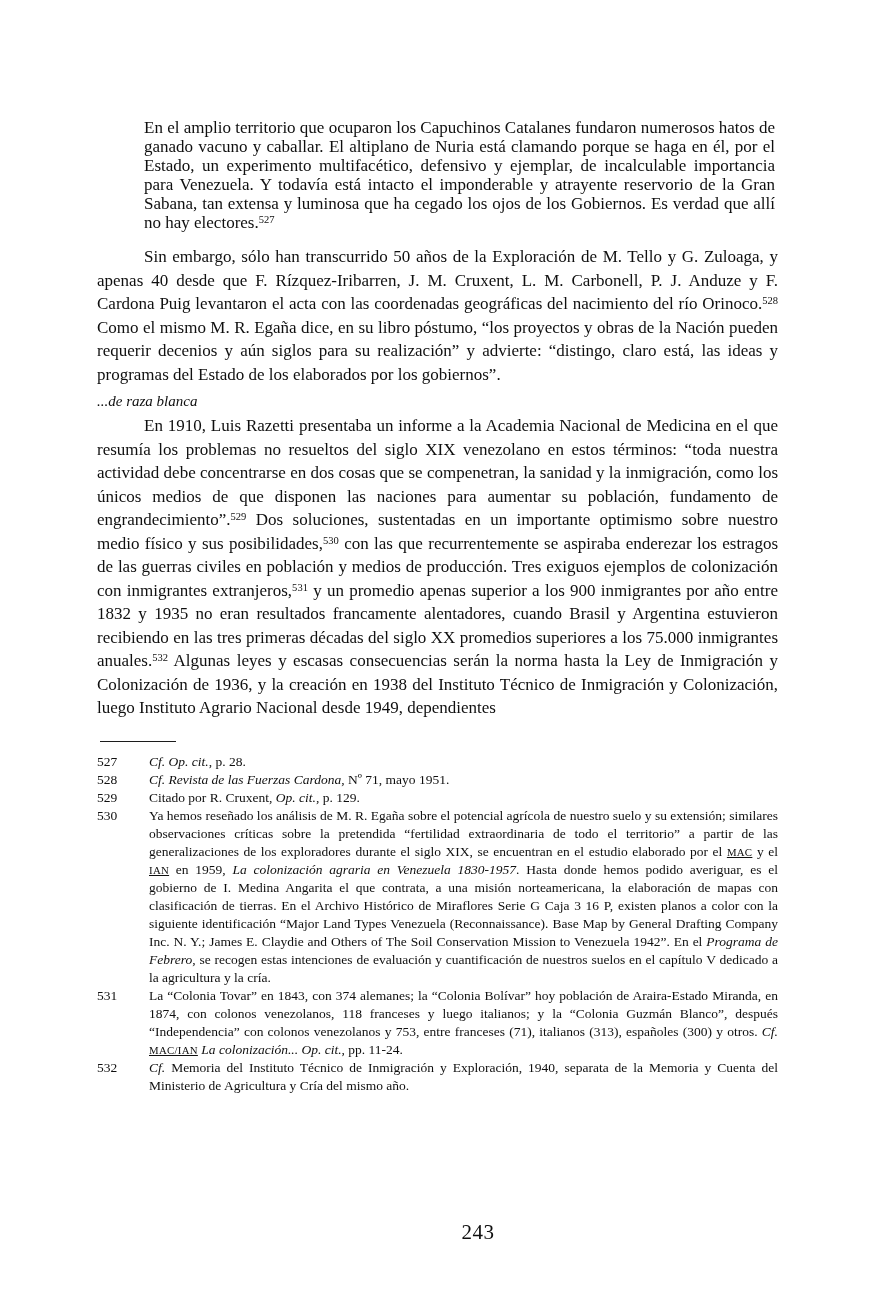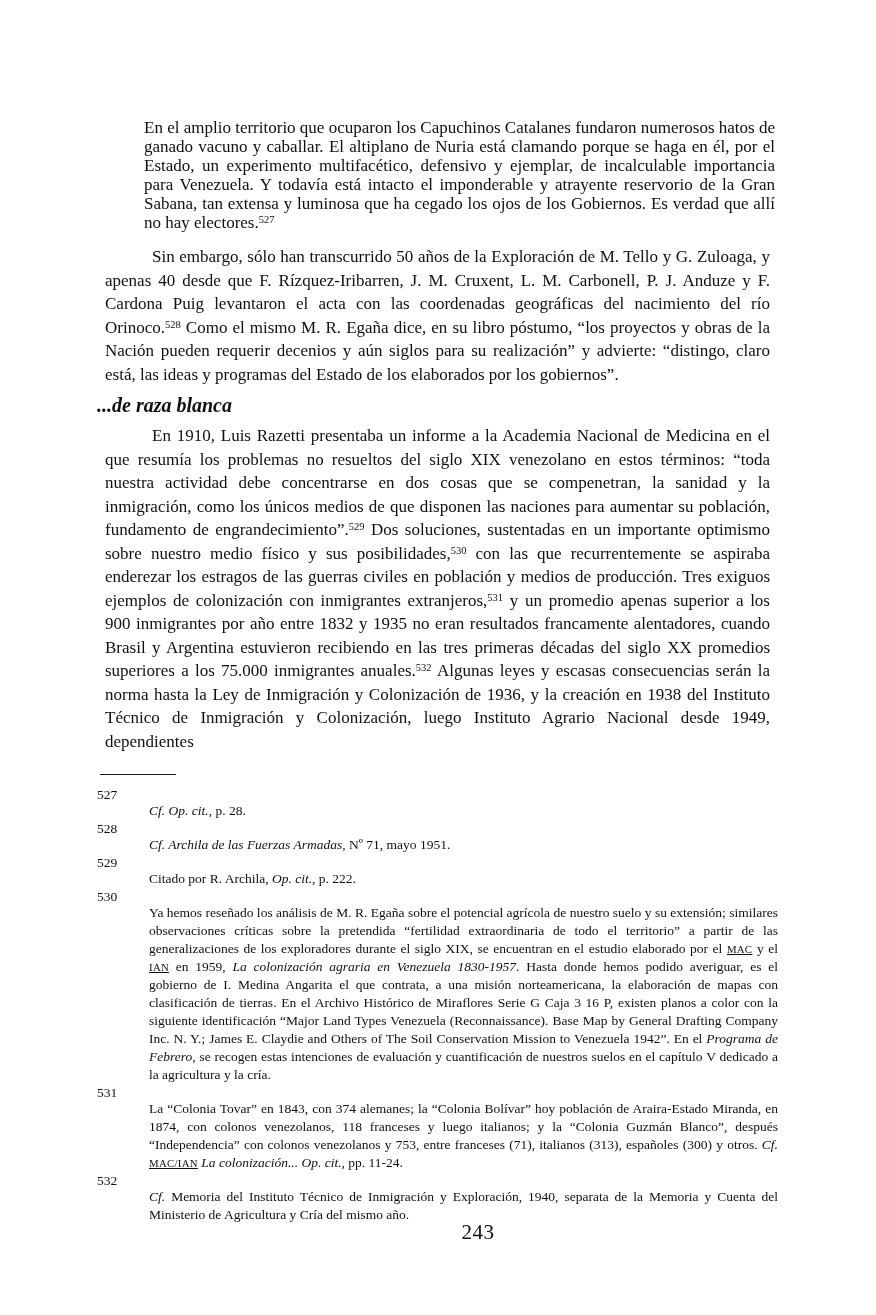--- a/index.html
+++ b/index.html
@@ -19,46 +19,46 @@
     width: 681px;
   }
   .quote {
     margin: 0 0 13px 47px;
     width: 631px;
     font-size: 17px;
     line-height: 19px;
     text-align: justify;
   }
   p.bodypara {
-    margin: 8px;
+    margin: 0;
     font-size: 17px;
     line-height: 23.5px;
     text-align: justify;
     text-indent: 47px;
   }
   .heading {
     margin: 4px 0 2px 0;
-    font-size: 20px;
+    font-size: 15px;
     line-height: 22px;
-    font-weight: bold;
+    font-weight: normal;
     font-style: italic;
   }
   .fnrule {
     margin: 21px 0 11px 3px;
     width: 76px;
     border: 0;
     border-top: 1.6px solid #1c1c1c;
   }
   .footnotes {
     font-size: 13.5px;
     line-height: 18px;
   }
   .fn { display: flex; }
   .fn-num { flex: 0 0 52px; width: 52px; }
-  .fn-text { flex: 1; text-align: justify; margin-top: 16px; }
+  .fn-text { flex: 1; text-align: justify; }
   sup.r-sup {
     font-size: 62%;
     vertical-align: baseline;
     position: relative;
     top: -0.45em;
     line-height: 0;
   }
   .r-i { font-style: italic; }
   .r-sc { font-size: 80%; letter-spacing: 0.3px; text-decoration: underline; }
   .pagenum {
@@ -88,25 +88,25 @@
 
     <hr class="fnrule">
 
     <div class="footnotes">
       <div class="fn">
         <div class="fn-num">527</div>
         <div class="fn-text"><span class="r-i">Cf. Op. cit.</span><span>, p. 28.</span></div>
       </div>
       <div class="fn">
         <div class="fn-num">528</div>
-        <div class="fn-text"><span class="r-i">Cf. Archila de las Fuerzas Armadas</span><span>, Nº 71, mayo 1951.</span></div>
+        <div class="fn-text"><span class="r-i">Cf. Revista de las Fuerzas Cardona</span><span>, Nº 71, mayo 1951.</span></div>
       </div>
       <div class="fn">
         <div class="fn-num">529</div>
-        <div class="fn-text"><span>Citado por R. Archila, </span><span class="r-i">Op. cit.</span><span>, p. 222.</span></div>
+        <div class="fn-text"><span>Citado por R. Cruxent, </span><span class="r-i">Op. cit.</span><span>, p. 129.</span></div>
       </div>
       <div class="fn">
         <div class="fn-num">530</div>
         <div class="fn-text"><span>Ya hemos reseñado los análisis de M. R. Egaña sobre el potencial agrícola de nuestro suelo y su extensión; similares observaciones críticas sobre la pretendida “fertilidad extraordinaria de todo el territorio” a partir de las generalizaciones de los exploradores durante el siglo XIX, se encuentran en el estudio elaborado por el </span><span class="r-sc">MAC</span><span> y el </span><span class="r-sc">IAN</span><span> en 1959, </span><span class="r-i">La colonización agraria en Venezuela 1830-1957</span><span>. Hasta donde hemos podido averiguar, es el gobierno de I. Medina Angarita el que contrata, a una misión norteamericana, la elaboración de mapas con clasificación de tierras. En el Archivo Histórico de Miraflores Serie G Caja 3 16 P, existen planos a color con la siguiente identificación “Major Land Types Venezuela (Reconnaissance). Base Map by General Drafting Company Inc. N. Y.; James E. Claydie and Others of The Soil Conservation Mission to Venezuela 1942”. En el </span><span class="r-i">Programa de Febrero</span><span>, se recogen estas intenciones de evaluación y cuantificación de nuestros suelos en el capítulo V dedicado a la agricultura y la cría.</span></div>
       </div>
       <div class="fn">
         <div class="fn-num">531</div>
         <div class="fn-text"><span>La “Colonia Tovar” en 1843, con 374 alemanes; la “Colonia Bolívar” hoy población de Araira-Estado Miranda, en 1874, con colonos venezolanos, 118 franceses y luego italianos; y la “Colonia Guzmán Blanco”, después “Independencia” con colonos venezolanos y 753, entre franceses (71), italianos (313), españoles (300) y otros. </span><span class="r-i">Cf.</span><span> </span><span class="r-sc">MAC/IAN</span><span> </span><span class="r-i">La colonización... Op. cit.</span><span>, pp. 11-24.</span></div>
       </div>
       <div class="fn">

